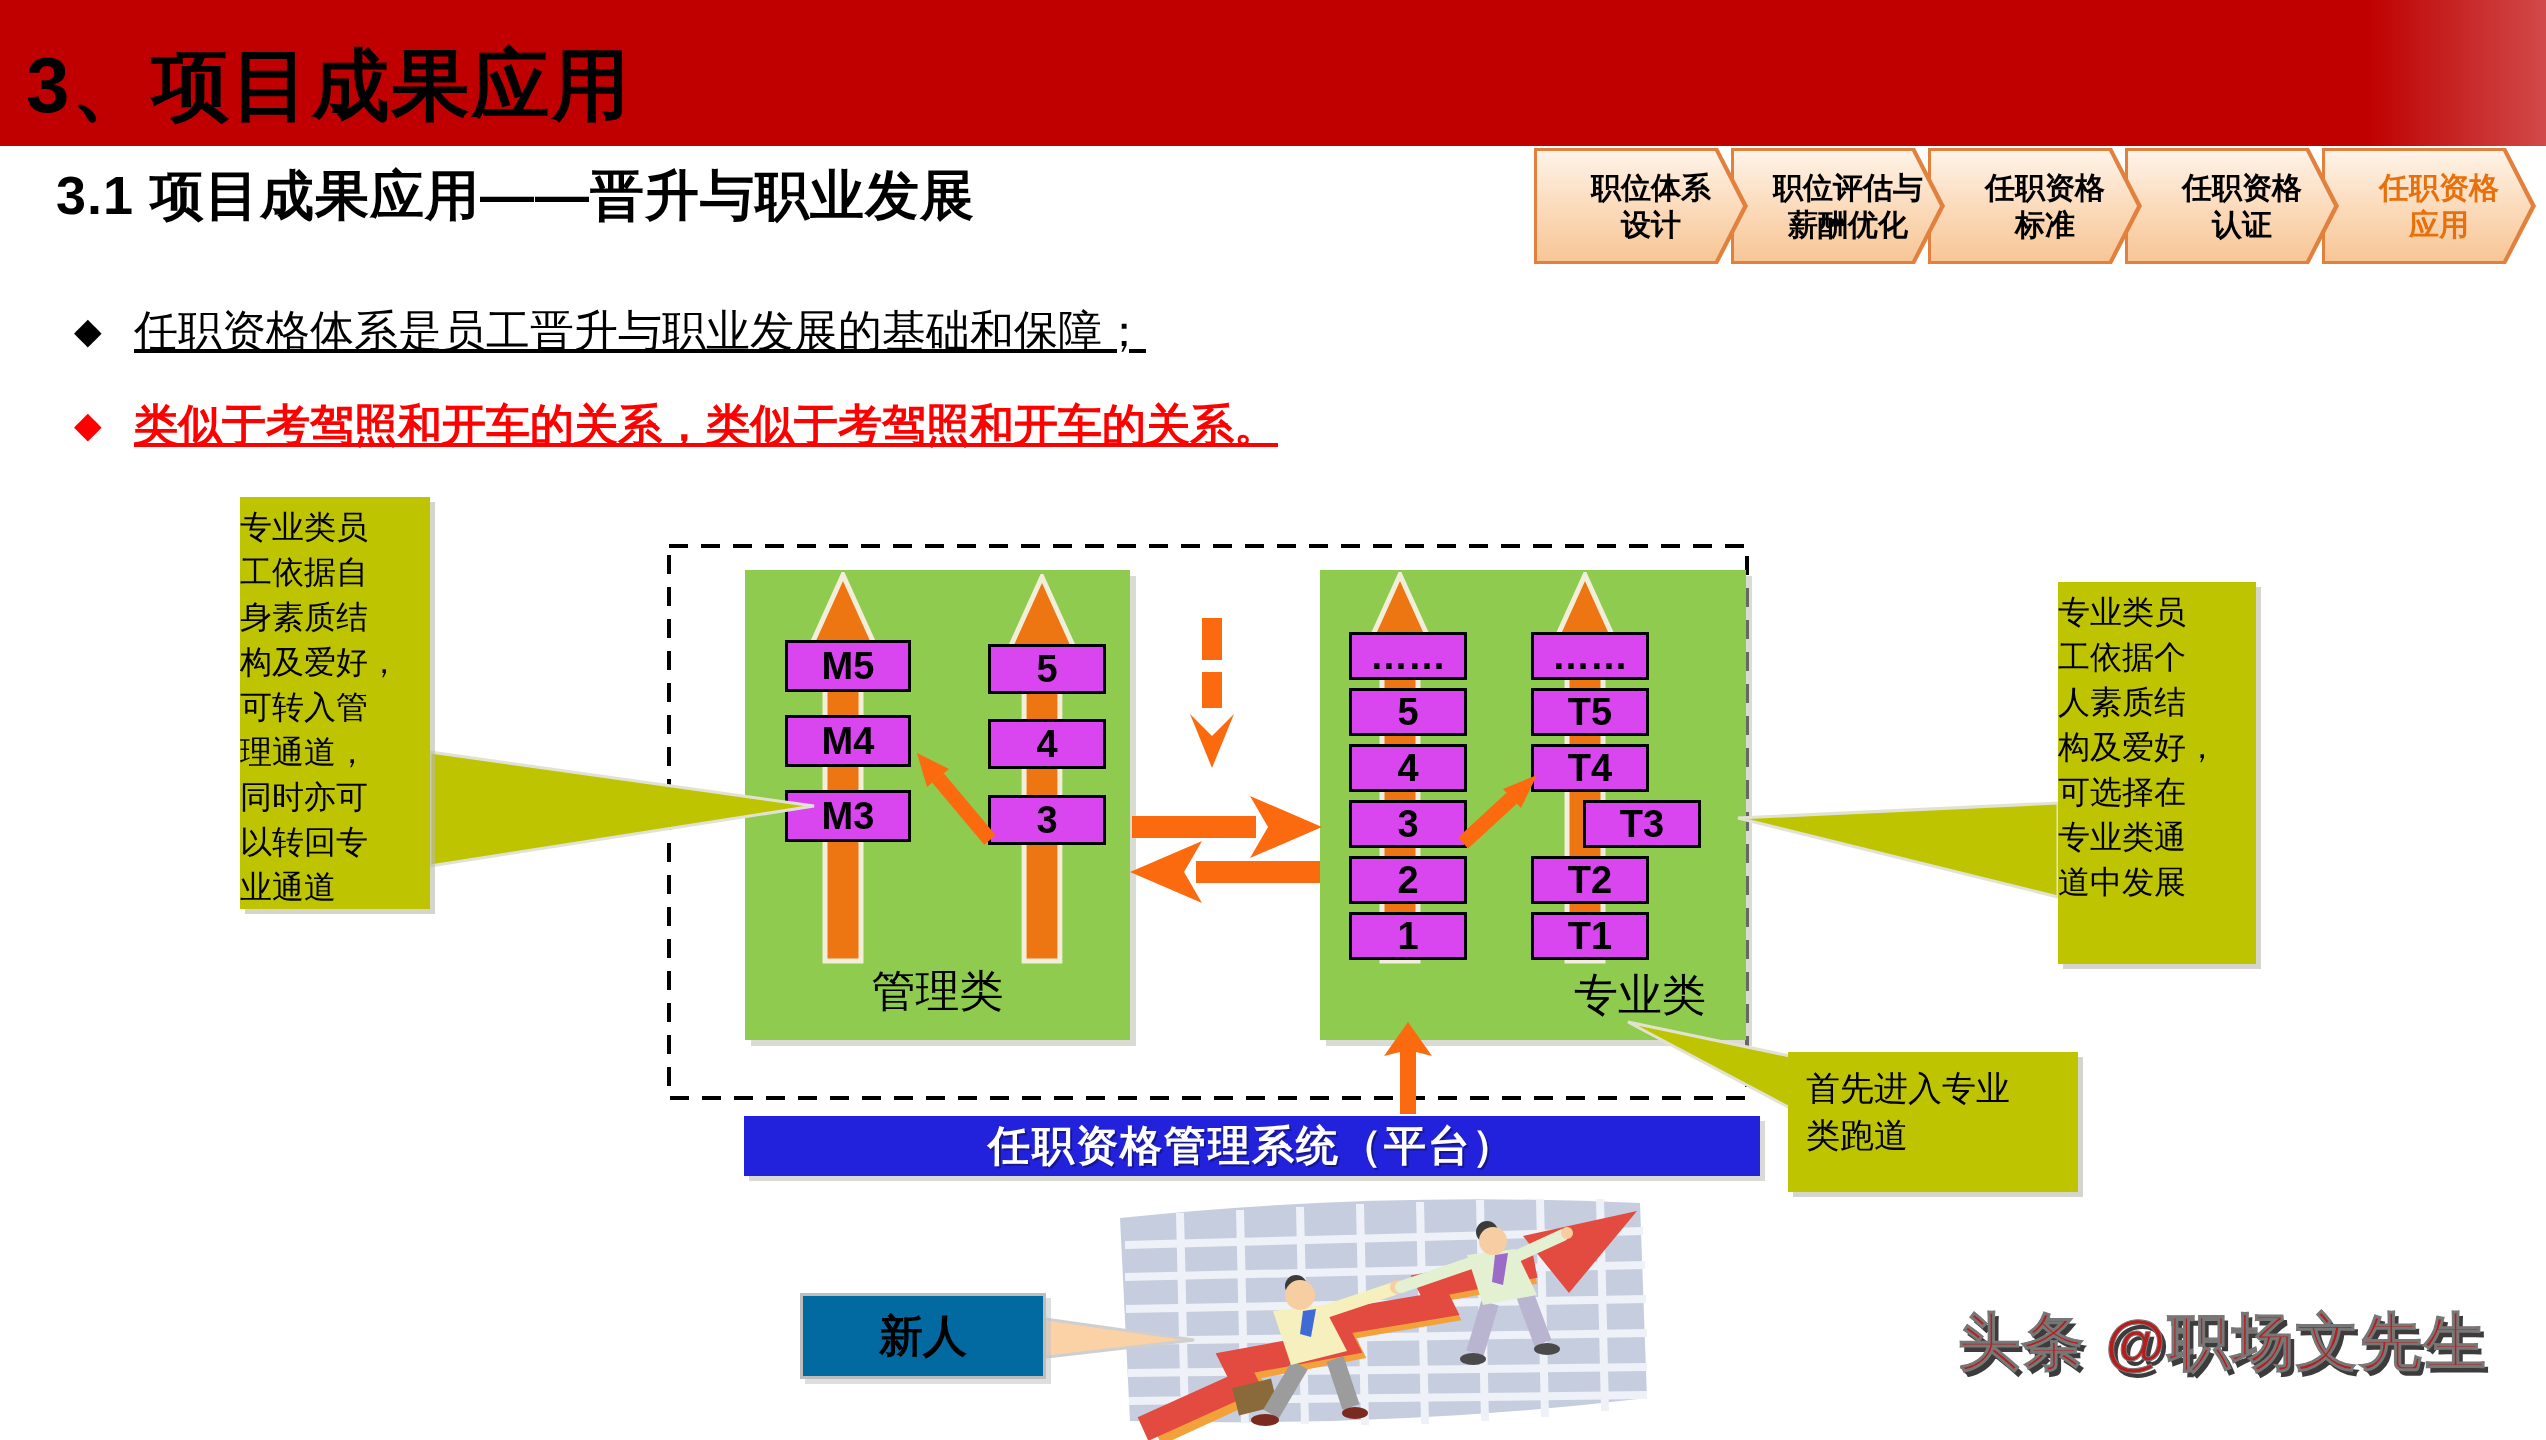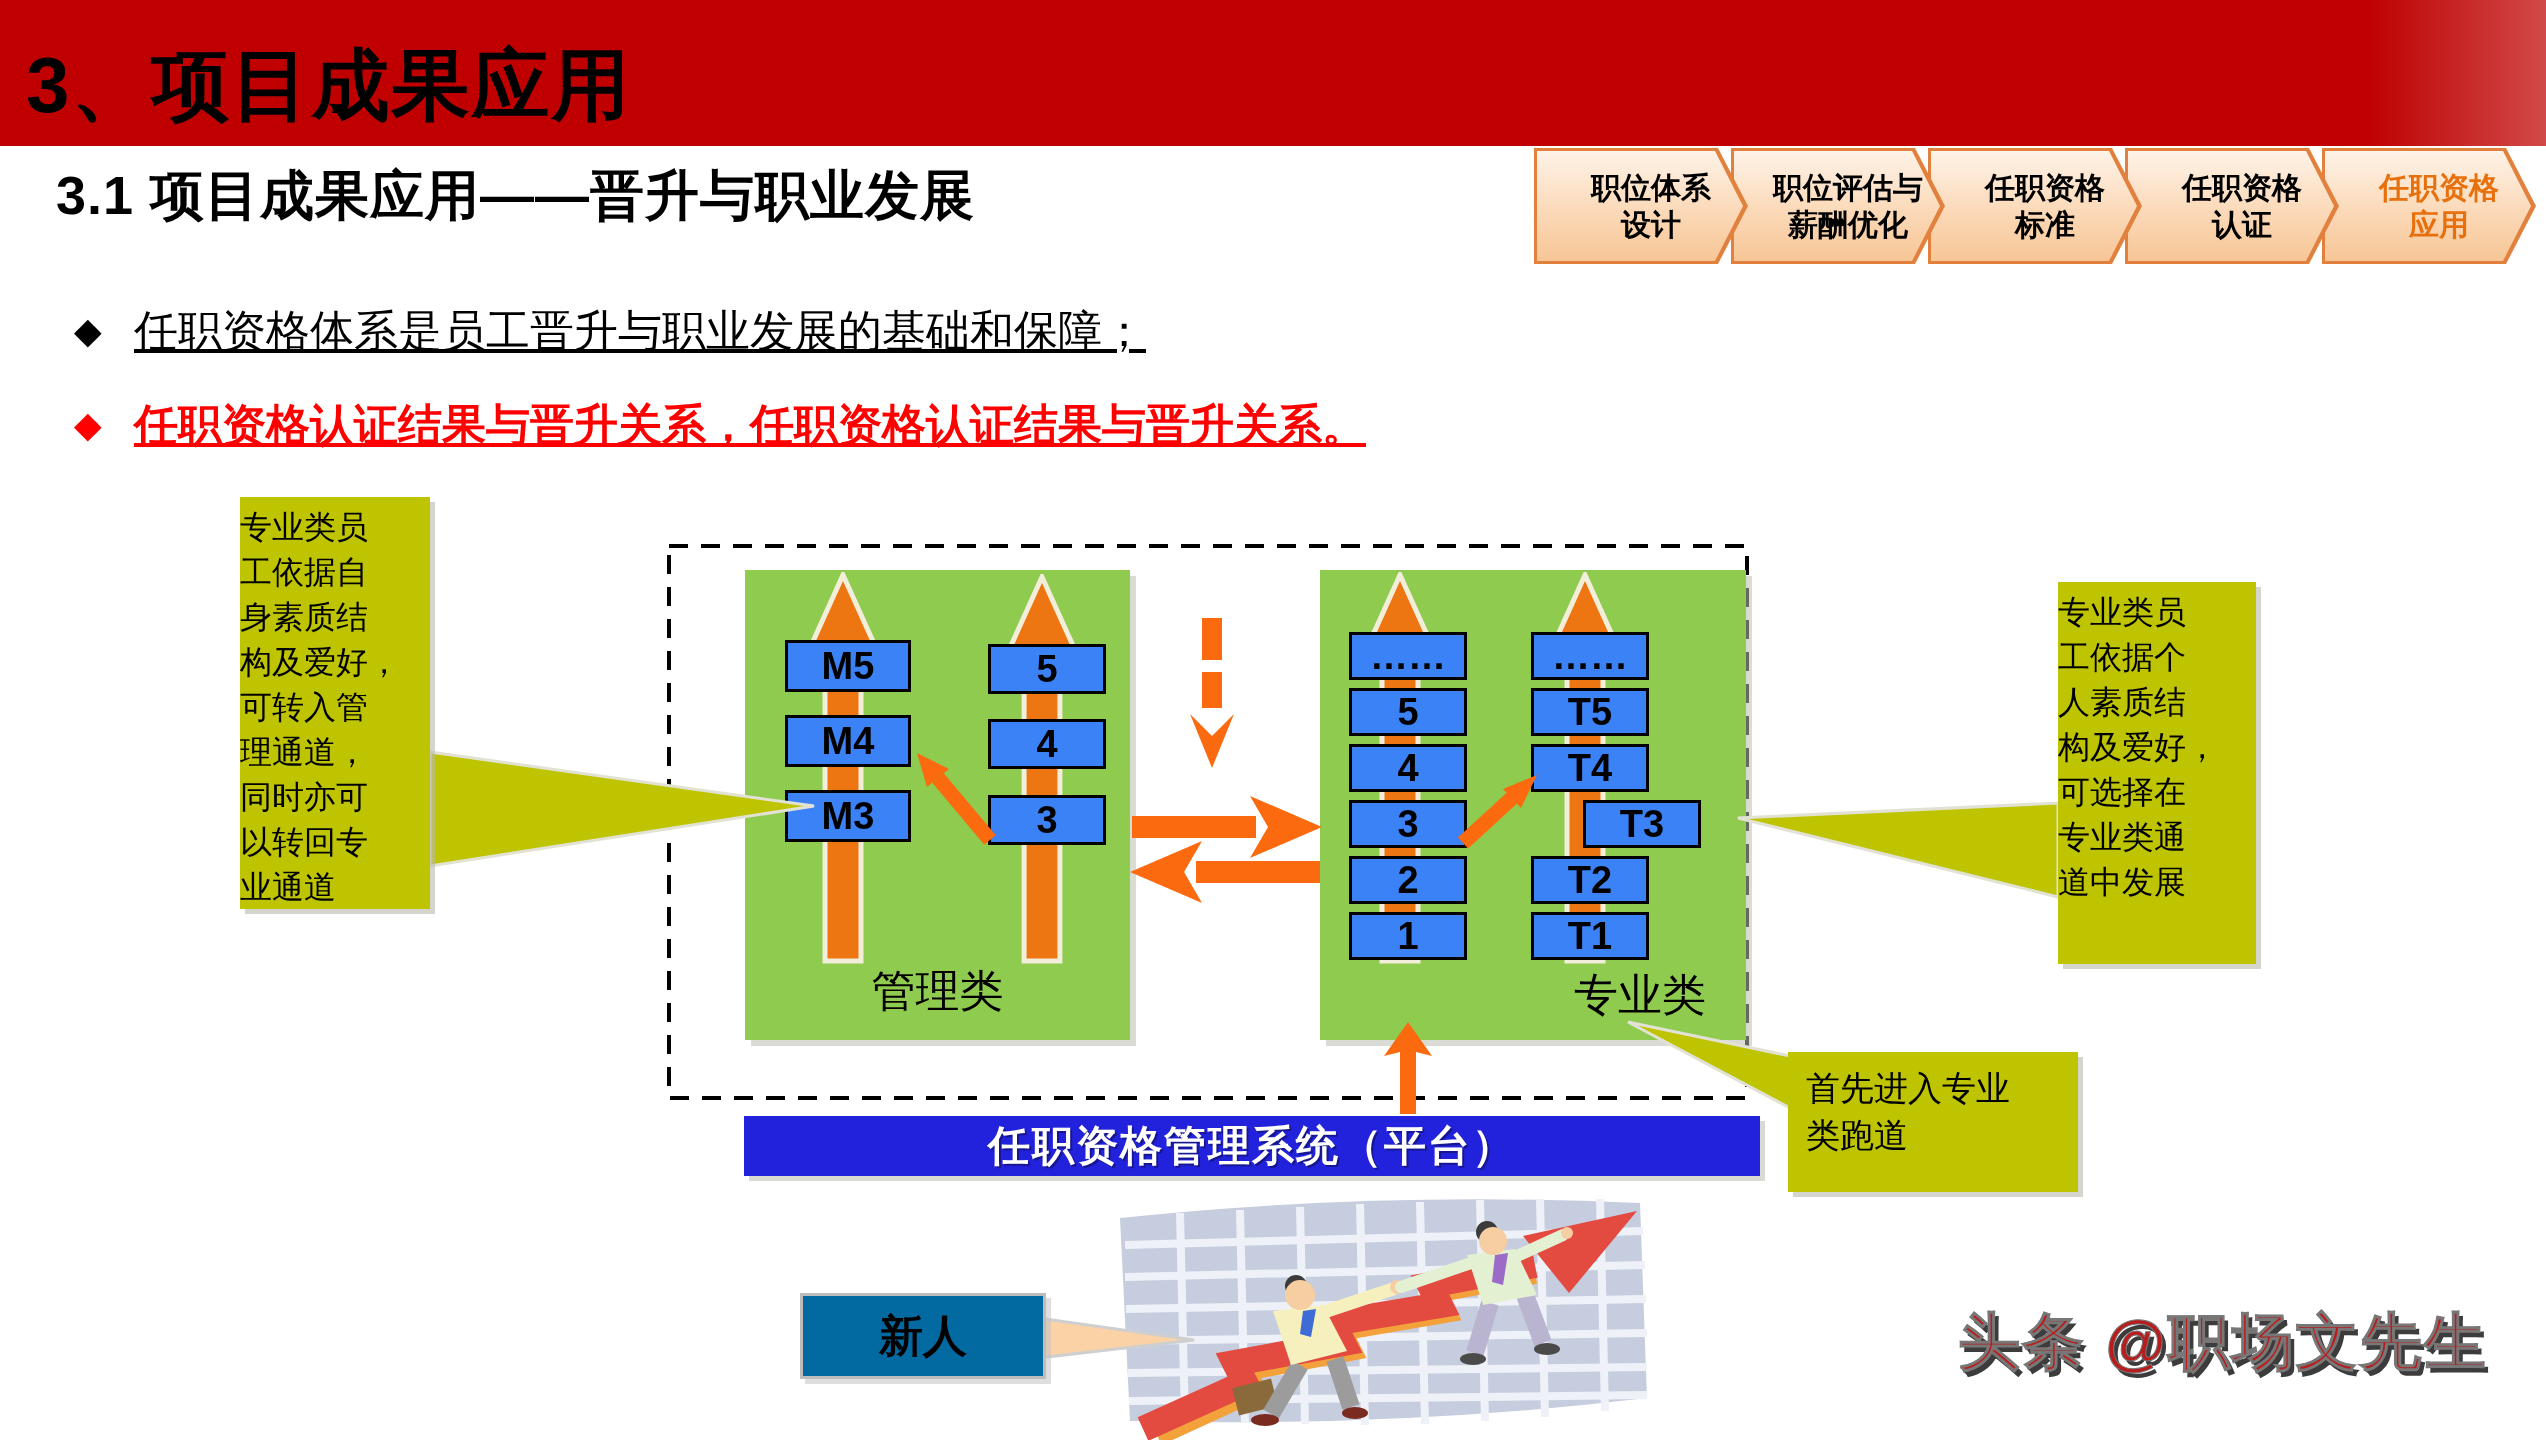--- a/index.html
+++ b/index.html
@@ -29,21 +29,21 @@
 
   
   .bullet-marker{font-size:36px;}
   .bullet-text{font-size:44px;text-decoration:underline;}
   .bullet2{color:#FF0000;font-weight:bold;}
 
   
   .panel{background:#8FCB4F;box-shadow:6px 6px 0 rgba(190,190,178,.55);}
   .panel-title{position:absolute;left:0;width:100%;text-align:center;
     font-size:44px;font-weight:normal;color:#000;}
-  .lv{position:absolute;background:#3b82f6;border:3px solid #000;
+  .lv{position:absolute;background:#d946ef;border:3px solid #000;
     display:flex;align-items:center;justify-content:center;
     font-size:38px;font-weight:bold;color:#000;}
   .callout{background:#BEC400;box-shadow:5px 5px 0 rgba(185,185,172,.6);
     font-size:32px;line-height:45px;color:#000;padding:8px 0;box-sizing:border-box;}
   .preline{white-space:pre-line;}
   .platform{left:744px;top:1116px;width:1016px;height:60px;background:#2222DD;
     box-shadow:5px 5px 0 rgba(182,182,170,.5);display:flex;align-items:center;justify-content:center;}
   .platform-text{color:#fff;font-size:42px;font-weight:bold;letter-spacing:2px;
     text-shadow:2px 2px 0 rgba(0,0,0,.35);}
   .newcomer{left:800px;top:1293px;width:240px;height:80px;background:#0369a1;border:3px solid #BDBDBD;
@@ -94,21 +94,21 @@
       <div class="tab-border"></div>
       <div class="tab-fill"></div>
       <div class="tab-label preline">任职资格
 应用</div>
     </div>
   </div>
 
   <div class="abs bullet-marker" style="left:74px;top:310px">◆</div>
   <div class="abs bullet-text" style="left:134px;top:302px">任职资格体系是员工晋升与职业发展的基础和保障；</div>
   <div class="abs bullet-marker bullet2" style="left:74px;top:404px">◆</div>
-  <div class="abs bullet-text bullet2" style="left:134px;top:396px">任职资格认证结果与晋升关系，任职资格认证结果与晋升关系。</div>
+  <div class="abs bullet-text bullet2" style="left:134px;top:396px">类似于考驾照和开车的关系，类似于考驾照和开车的关系。</div>
 
   <svg class="abs" style="left:666px;top:543px" width="1084" height="558">
     <rect x="3" y="3" width="1078" height="552" fill="none" stroke="#000" stroke-width="4" stroke-dasharray="19 13"></rect>
   </svg>
 
   <div class="abs panel" style="left:745px;top:570px;width:385px;height:470px"></div>
   <div class="abs panel" style="left:1320px;top:570px;width:426px;height:470px"></div>
 
   <svg class="abs" style="left:797px;top:572px" width="92" height="392" viewBox="0 0 92 392">
     <polygon points="46,3 88,96 64,96 64,389 28,389 28,96 4,96" fill="#ED7612" stroke="#F3EEDA" stroke-width="5"></polygon>

